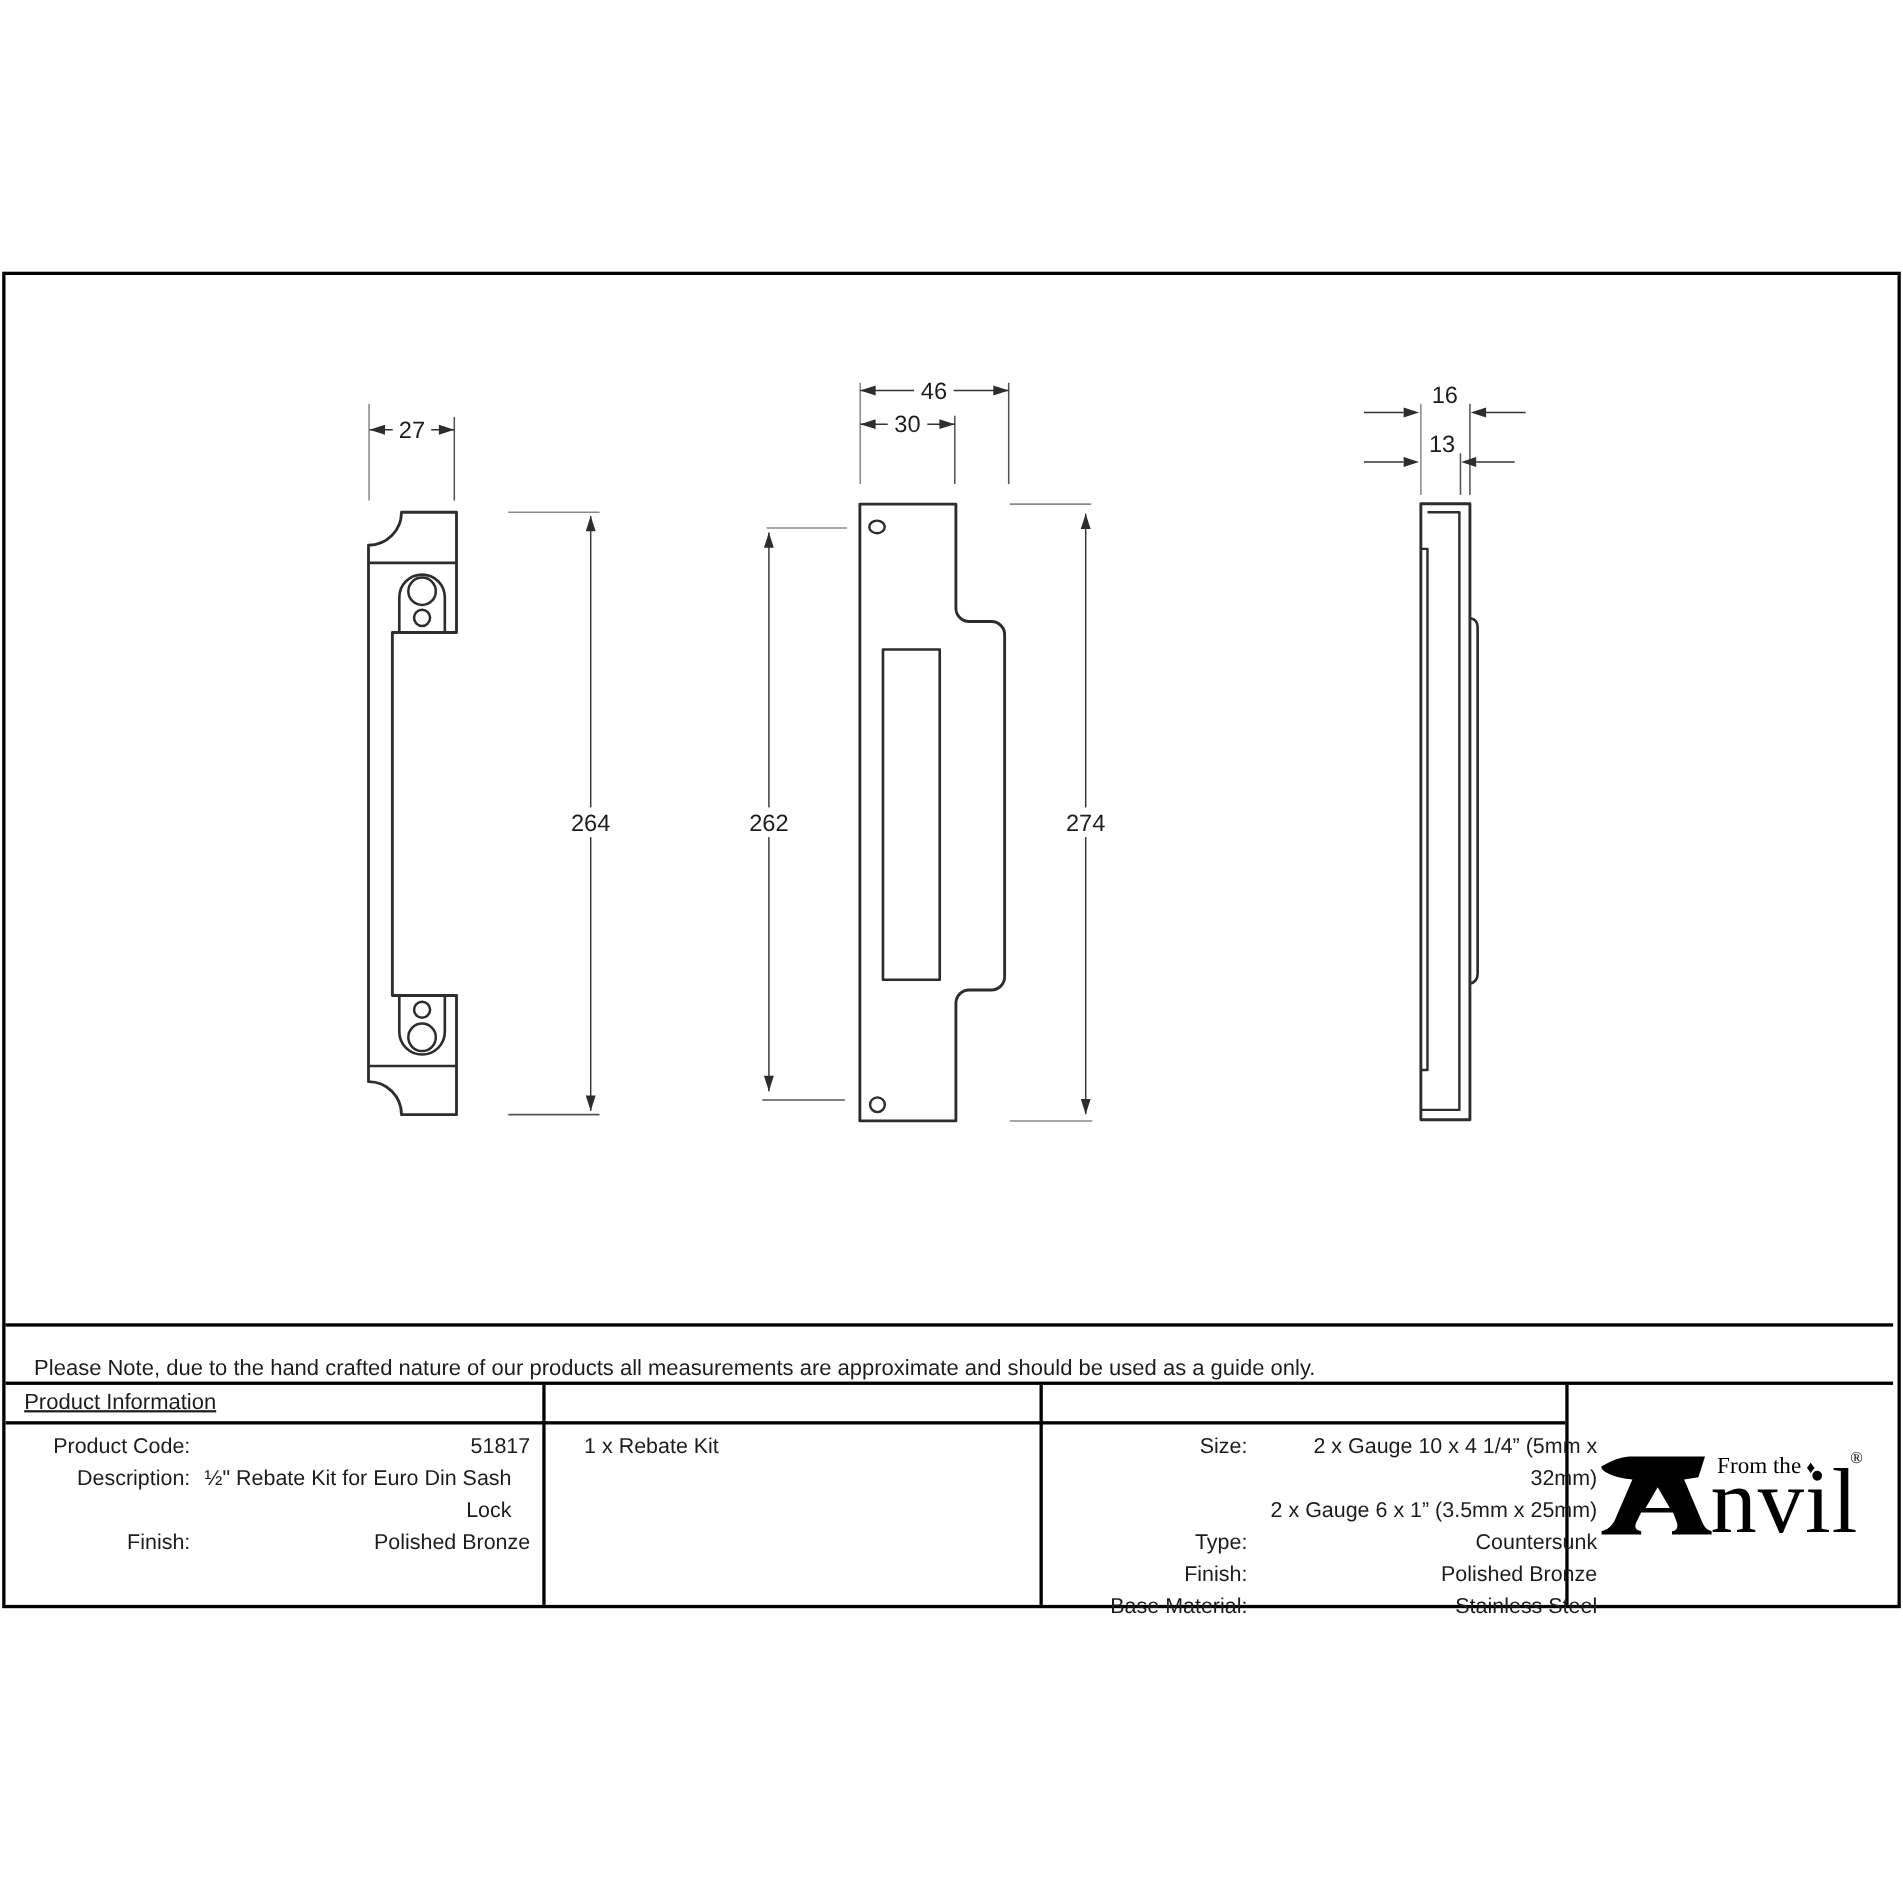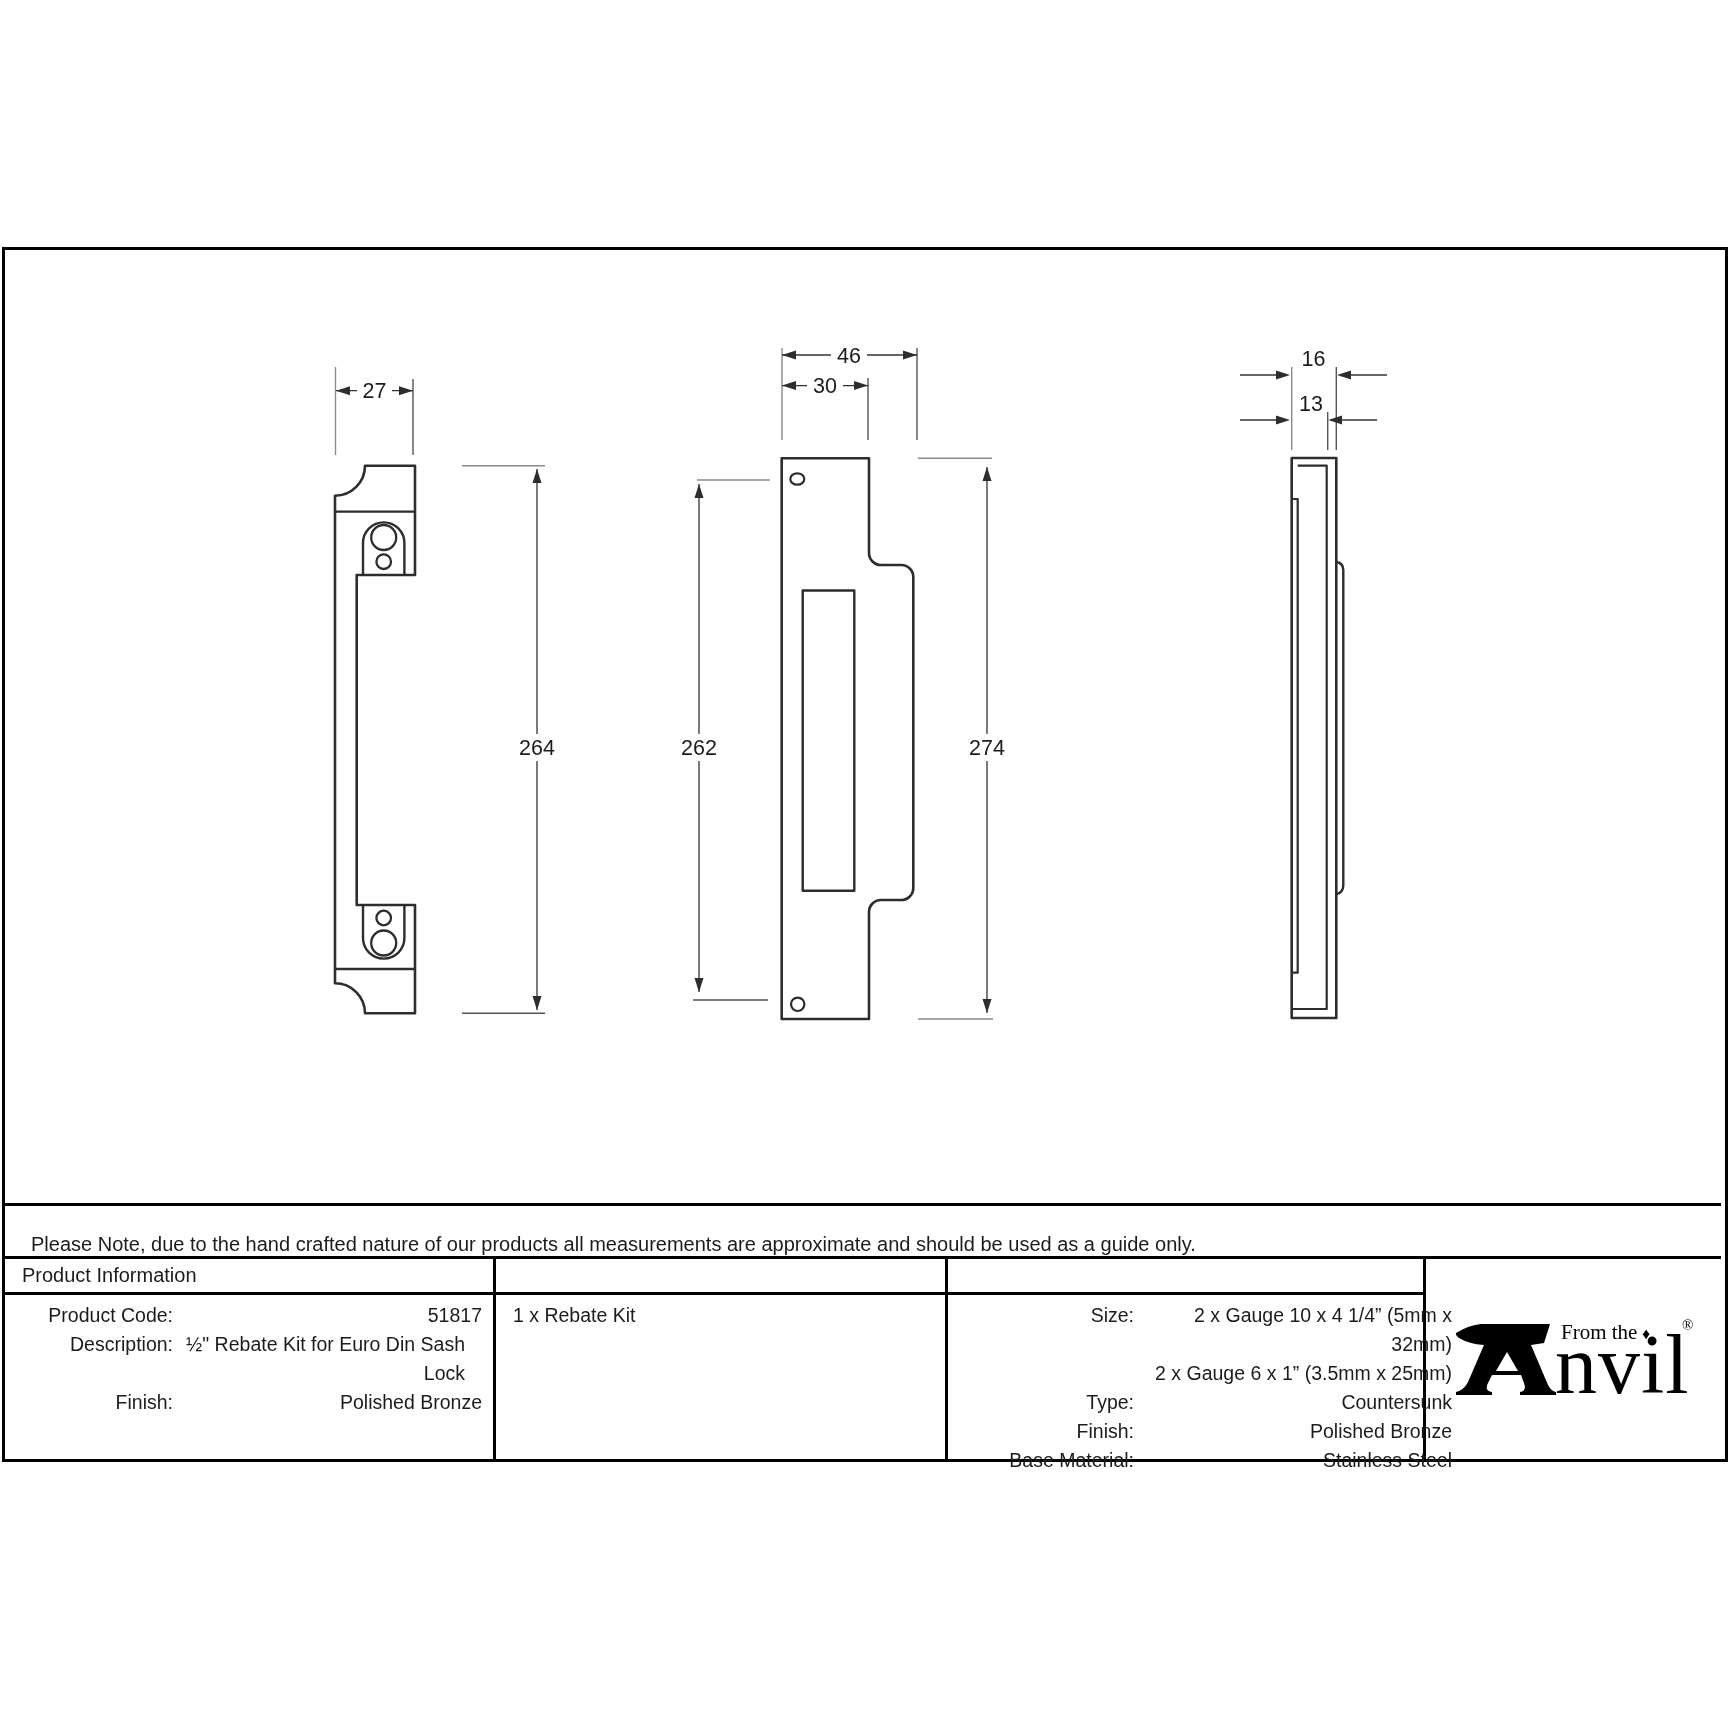--- a/index.html
+++ b/index.html
@@ -9,24 +9,24 @@
          border:3px solid #000;box-sizing:border-box;background:#fff;}
   .drawings-svg{position:absolute;left:0;top:0;width:1716px;height:953px;}
   .note-row{position:absolute;left:0;top:953px;width:1716px;height:53px;
             border-top:3px solid #000;box-sizing:border-box;display:flex;align-items:flex-end;}
   .note-row .note-text{padding-left:26px;font-size:20px;}
   .info-table{position:absolute;left:0;top:1006px;width:1716px;height:203px;
               border-top:3px solid #000;box-sizing:border-box;}
   .vdiv{position:absolute;top:0;bottom:0;width:3px;background:#000;}
   .hdr-line{position:absolute;left:0;top:33px;width:1418px;height:3px;background:#000;}
   .cell-header{position:absolute;top:0;height:33px;display:flex;align-items:center;
-               font-size:20px;}
+               font-size:20px;text-decoration:underline;}
   .kv{position:absolute;display:grid;grid-template-columns:151px 1fr;
       font-size:19.5px;line-height:29px;text-align:right;}
-  .list{position:absolute;font-size:19.5px;line-height:29px;}
+  .list{position:absolute;font-size:19.5px;line-height:29px;margin-left:18px;}
   .kv .lab{grid-column:1;}
   .kv .val{grid-column:2;}
   .logo-svg{position:absolute;left:1446px;top:57px;width:260px;height:82px;}
   svg text{font-family:"Liberation Sans",sans-serif;}
   .dim-text{font-size:21.5px;fill:#1c1c1c;}
   .logo-serif{font-family:"Liberation Serif",serif;fill:#000;}
 </style>
 </head>
 <body>
 

